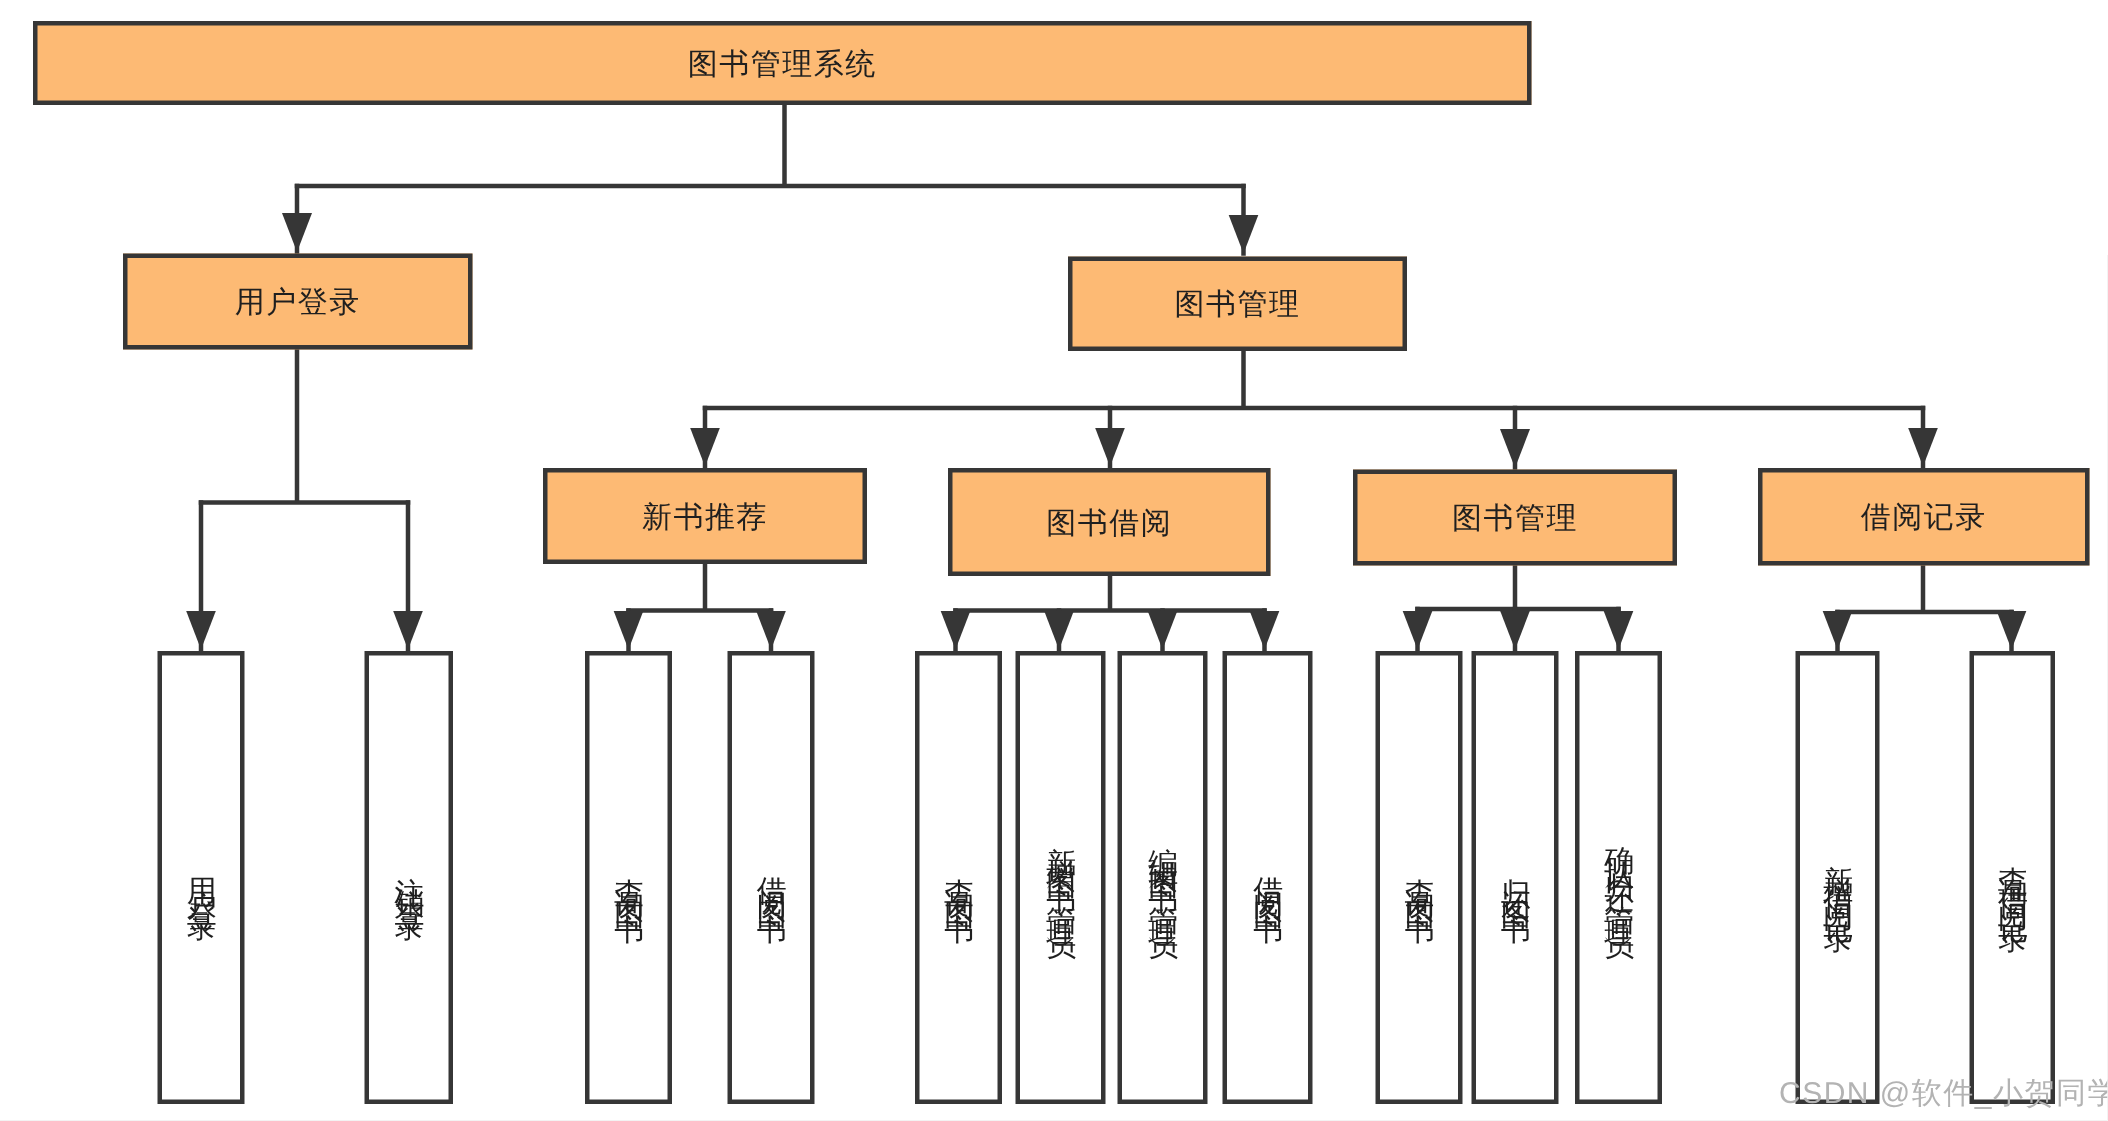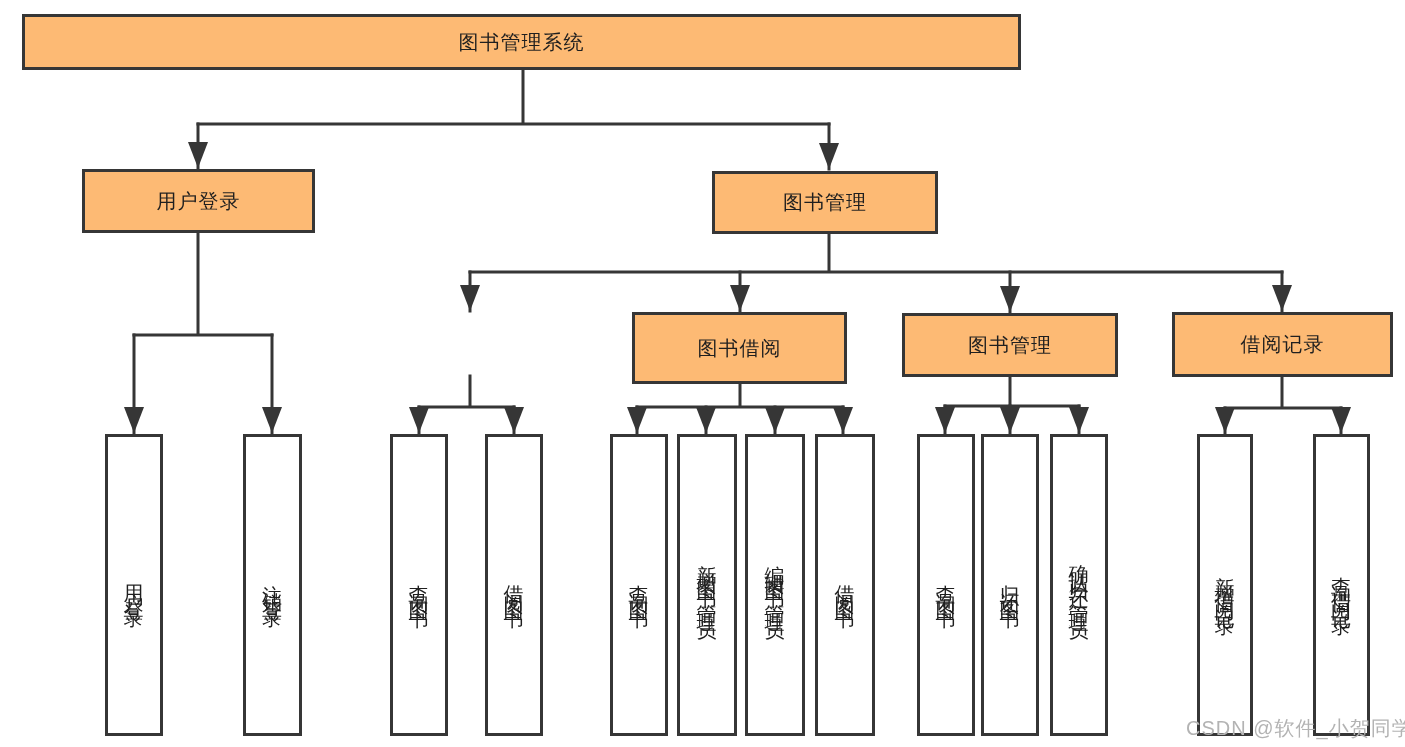--- a/index.html
+++ b/index.html
@@ -117,20 +117,23 @@
     <span>图书管理系统</span>
   </div>
 
   <div class="node" style="left:82px;top:169px;width:233px;height:64px">
     <span>用户登录</span>
   </div>
   <div class="node" style="left:712px;top:171px;width:226px;height:63px">
     <span>图书管理</span>
   </div>
 
+  <div class="node" style="left:362px;top:312px;width:216px;height:64px">
+    <span>新书推荐</span>
+  </div>
   <div class="node" style="left:632px;top:312px;width:215px;height:72px">
     <span>图书借阅</span>
   </div>
   <div class="node" style="left:902px;top:313px;width:216px;height:64px">
     <span>图书管理</span>
   </div>
   <div class="node" style="left:1172px;top:312px;width:221px;height:65px">
     <span>借阅记录</span>
   </div>
 

